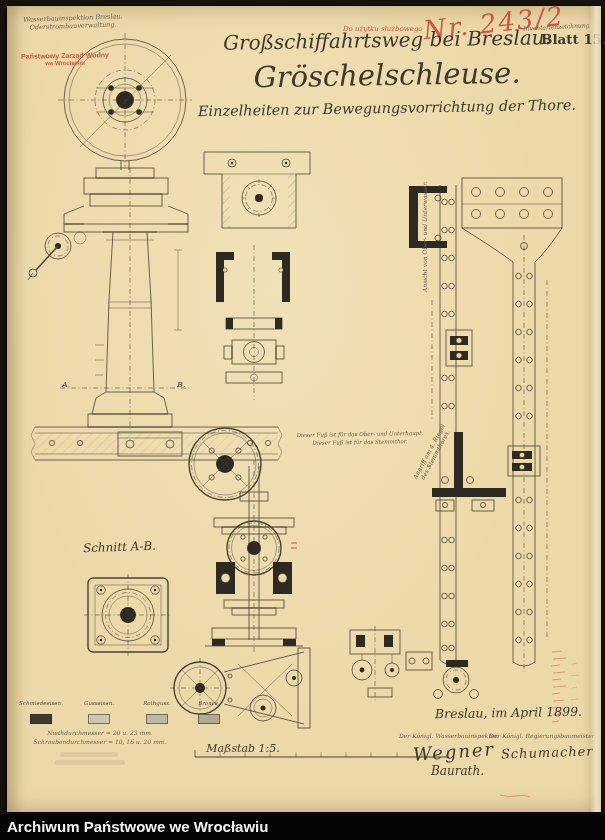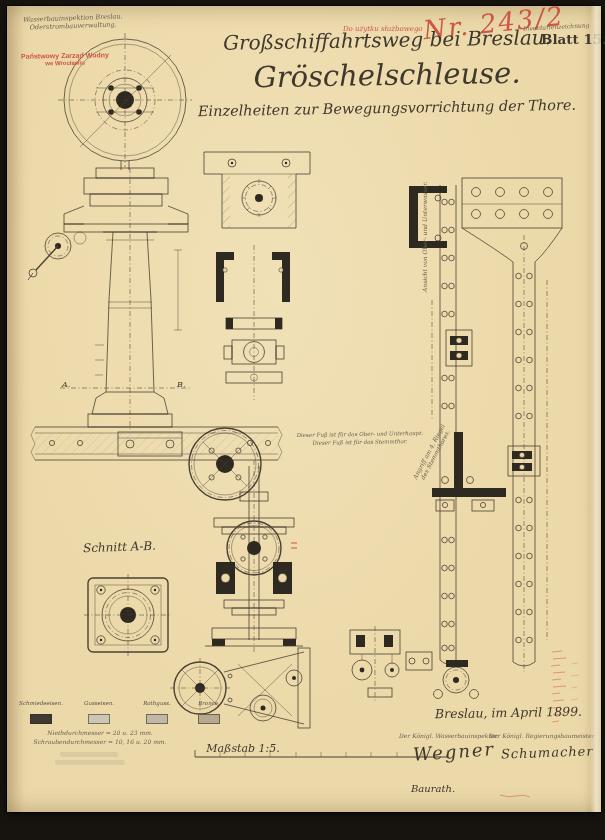--- a/index.html
+++ b/index.html
@@ -477,18 +477,21 @@
 
     <div class="txt ctr" style="left:198px;top:736px;width:76px;font-size:11px;">Maßstab 1:5.</div>
 
     <div class="txt" style="left:428px;top:699px;font-size:12.5px;transform:rotate(-1deg);">Breslau, im April 1899.</div>
 
     <div class="txt faded" style="left:392px;top:726px;font-size:6px;">Der Königl. Wasserbauinspektor.</div>
     <div class="txt faded" style="left:482px;top:726px;font-size:6px;">Der Königl. Regierungsbaumeister.</div>
 
     <div class="txt" style="left:406px;top:735px;font-size:18px;letter-spacing:2px;transform:rotate(-4deg);">Wegner</div>
     <div class="txt" style="left:494px;top:739px;font-size:13px;letter-spacing:1px;transform:rotate(-2deg);">Schumacher</div>
-    <div class="txt" style="left:404px;top:758px;font-size:10px;margin-top:19px;">Baurath.</div>
+    <div class="txt" style="left:424px;top:758px;font-size:12px;">Baurath.</div>
 
     <div class="paper-edge"></div>
   </div>
 
+  <div class="footer-bar">
+    <span>Archiwum Państwowe we Wrocławiu</span>
+  </div>
 </div>
 
 </body></html>

